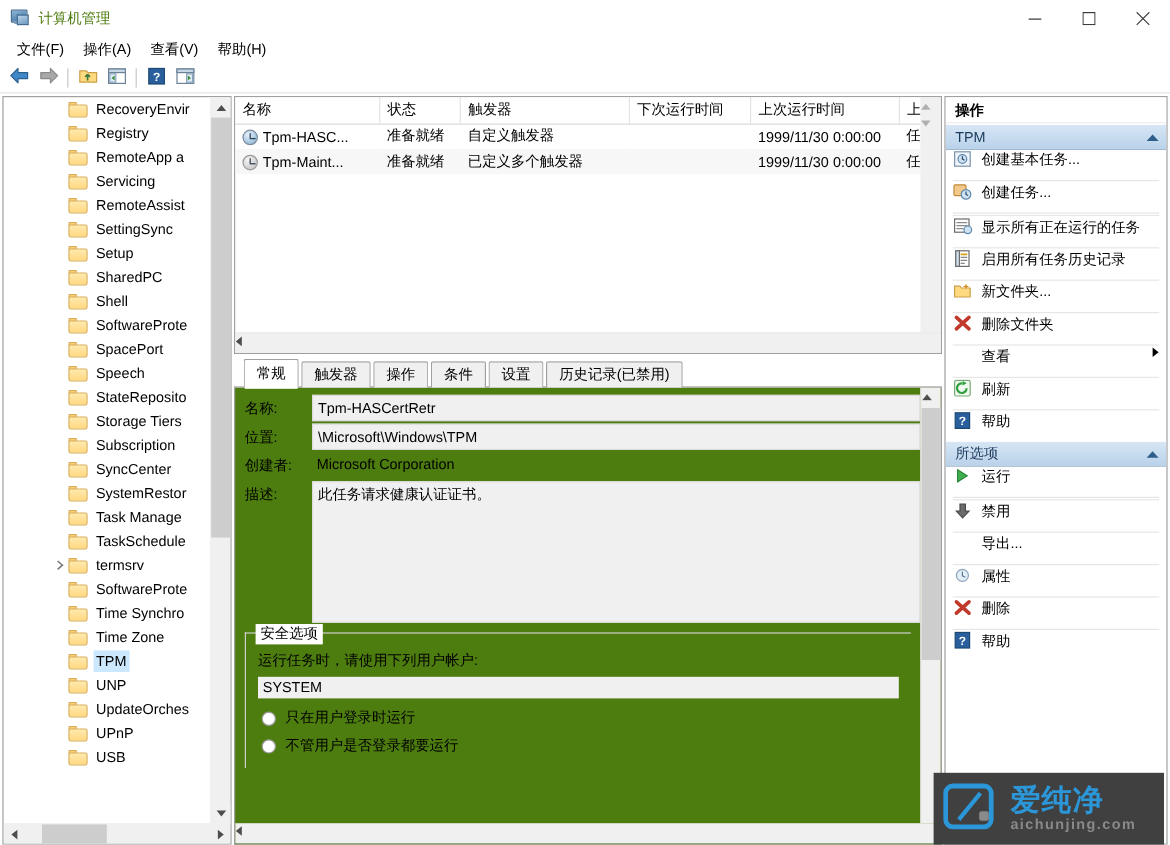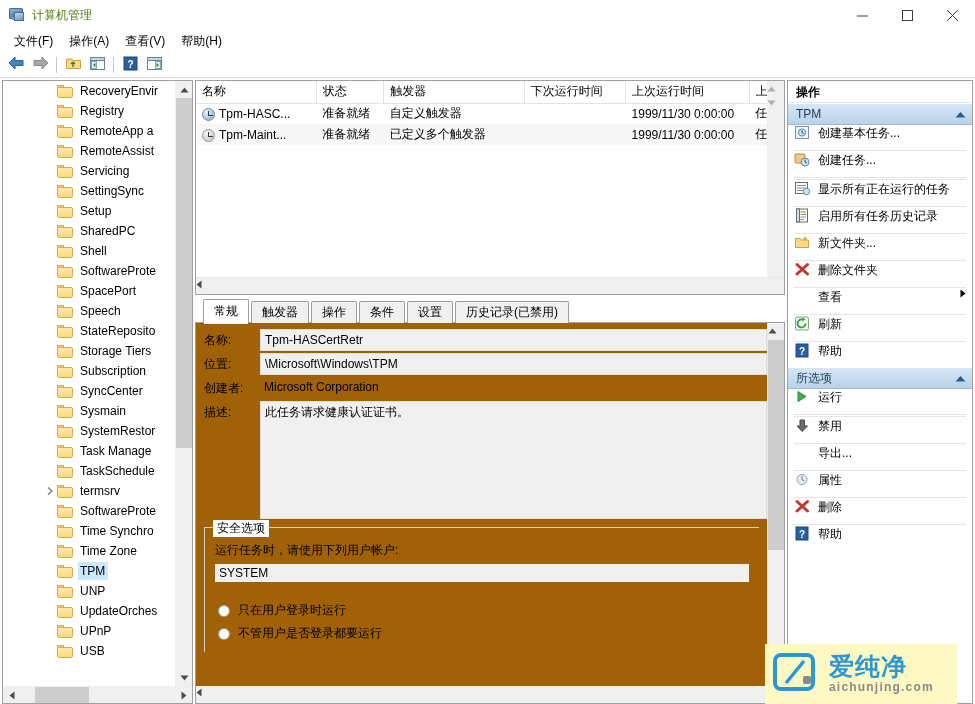--- a/index.html
+++ b/index.html
@@ -317,21 +317,21 @@
     line-height:22px;
     z-index:3;
   }
   .tab.active:after{
     content:"";position:absolute;left:0;right:0;bottom:-1px;height:2px;background:#fff;
   }
   .detailbox {
     flex:1 1 auto;
     border:1px solid #a0a0a0;
     border-top:none;
-    background:#a16207;
+    background:#4d7c0f;
     display:flex;
     flex-direction:column;
     min-height:0;
     overflow:hidden;
   }
   .detail-inner {
     flex:1 1 auto;
     display:flex;
     min-height:0;
   }
@@ -388,21 +388,21 @@
     background:#fff;
     padding:0 4px;
     font-size:12px;
   }
   .fs-body { padding:14px 10px 4px 10px; }
   .fs-line { font-size:12px; margin-bottom:5px;}
   .acct {
     background:#f0f0f0;
     font-size:12px;
     padding:2px 4px;
-    margin-bottom:20px;
+    margin-bottom:8px;
   }
   .radio-row { display:flex;align-items:center;margin-bottom:6px;font-size:12px;}
   .radio {
     width:12px;height:12px;border-radius:50%;
     border:1px solid #9a9a9a;background:#fff;
     margin-right:8px;margin-left:3px;flex:0 0 12px;
   }
   .det-vscroll {
     width:17px;flex:0 0 17px;background:#f0f0f0;position:relative;border-left:1px solid #e8e8e8;
   }
@@ -460,24 +460,24 @@
   }
   .act-label { flex:1 1 auto; white-space:nowrap; }
   .act-sub { margin-right:6px; font-size:9px; color:#000; }
   .act-sep {
     height:1px;background:#e6e6e6;margin:1px 6px 1px 6px;
   }
 
   
   .watermark {
     position:absolute;
-    right:18px; bottom:0px;
+    right:5px; bottom:0px;
     width:192px;height:60px;
     display:flex;align-items:center;
-    background:#fef9c3;
+    background:#404040;
     z-index:50;
   }
   .wm-logo {
     width:48px;height:44px;margin:0 8px 0 8px;flex:0 0 48px;position:relative;
   }
   .wm-text { display:flex;flex-direction:column;justify-content:center; }
   .wm-cn {
     font-size:25px;font-weight:bold;color:#2b96d8;letter-spacing:1px;line-height:26px;
     font-family:"DejaVu Sans","Liberation Sans",sans-serif;
   }
@@ -602,34 +602,34 @@
                 <span class="ft"></span>
                 <span class="fb"></span>
               </span>
               <span class="tlabel">RemoteApp a</span>
             </div>
             <div class="tnode">
               <span class="folder">
                 <span class="ft"></span>
                 <span class="fb"></span>
               </span>
+              <span class="tlabel">Servicing</span>
+            </div>
+            <div class="tnode">
+              <span class="folder">
+                <span class="ft"></span>
+                <span class="fb"></span>
+              </span>
               <span class="tlabel">RemoteAssist</span>
             </div>
             <div class="tnode">
               <span class="folder">
                 <span class="ft"></span>
                 <span class="fb"></span>
               </span>
-              <span class="tlabel">Servicing</span>
-            </div>
-            <div class="tnode">
-              <span class="folder">
-                <span class="ft"></span>
-                <span class="fb"></span>
-              </span>
               <span class="tlabel">SettingSync</span>
             </div>
             <div class="tnode">
               <span class="folder">
                 <span class="ft"></span>
                 <span class="fb"></span>
               </span>
               <span class="tlabel">Setup</span>
             </div>
             <div class="tnode">
@@ -687,27 +687,20 @@
                 <span class="fb"></span>
               </span>
               <span class="tlabel">Subscription</span>
             </div>
             <div class="tnode">
               <span class="folder">
                 <span class="ft"></span>
                 <span class="fb"></span>
               </span>
               <span class="tlabel">SyncCenter</span>
-            </div>
-            <div class="tnode">
-              <span class="folder">
-                <span class="ft"></span>
-                <span class="fb"></span>
-              </span>
-              <span class="tlabel">Sysmain</span>
             </div>
             <div class="tnode">
               <span class="folder">
                 <span class="ft"></span>
                 <span class="fb"></span>
               </span>
               <span class="tlabel">SystemRestor</span>
             </div>
             <div class="tnode">
               <span class="folder">

